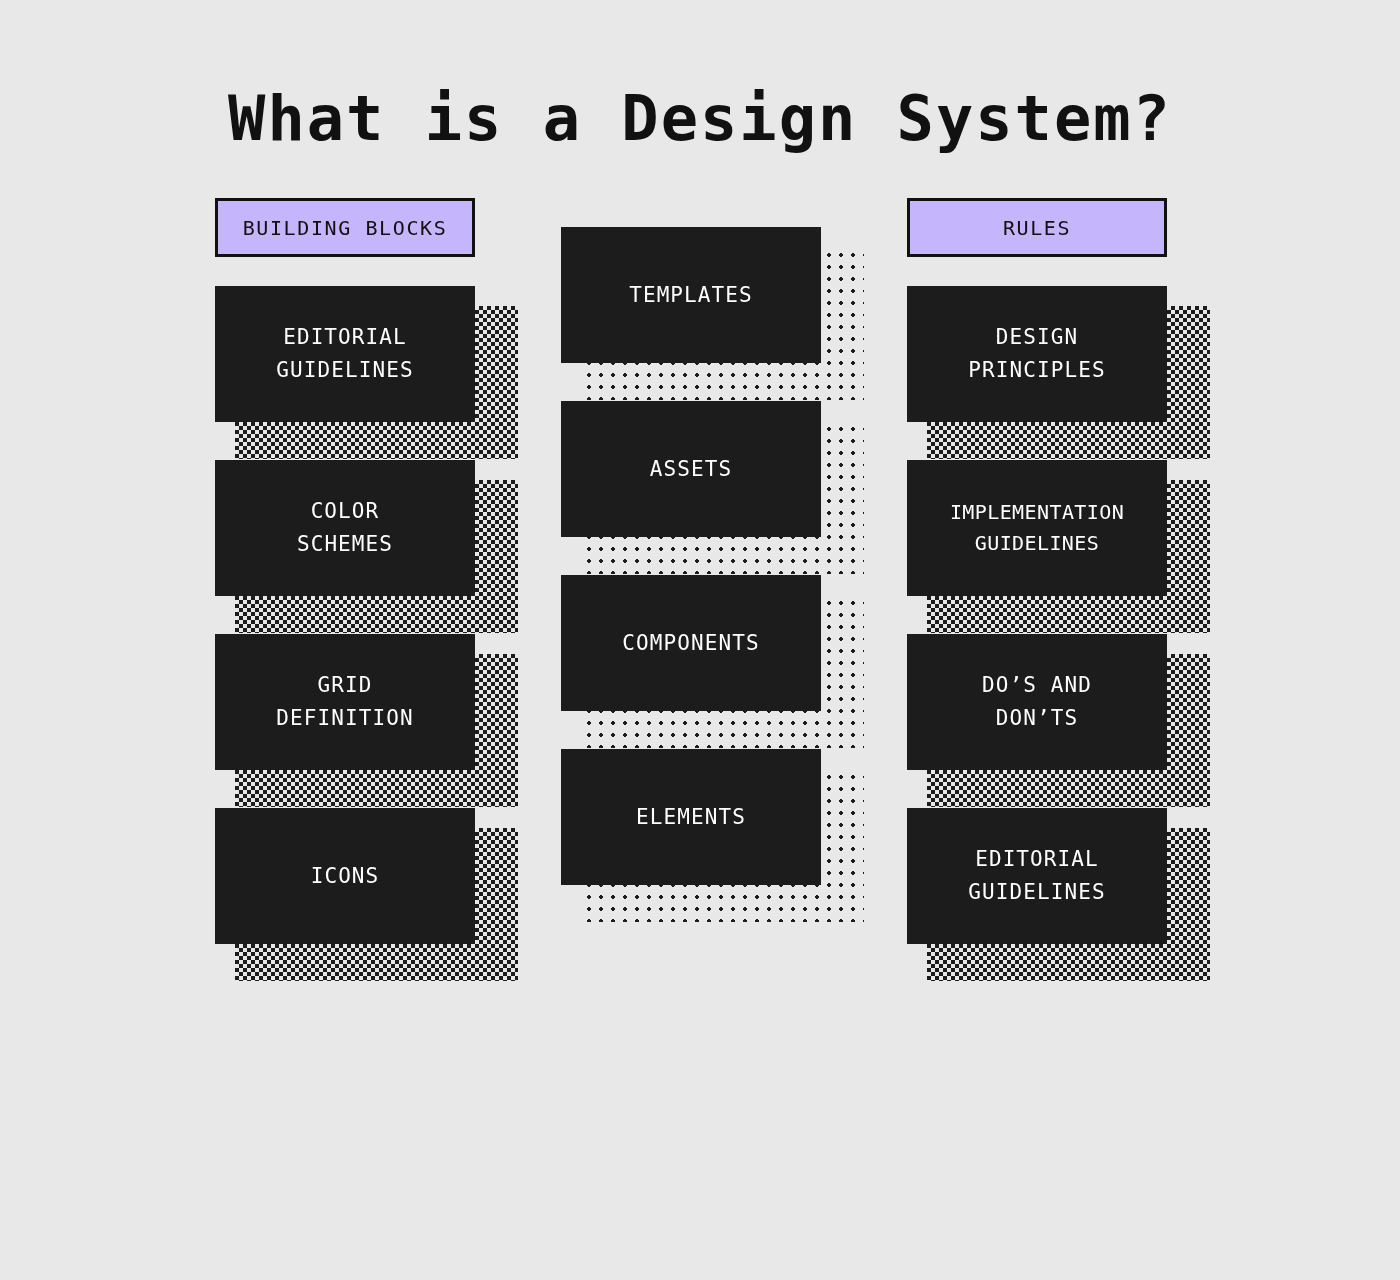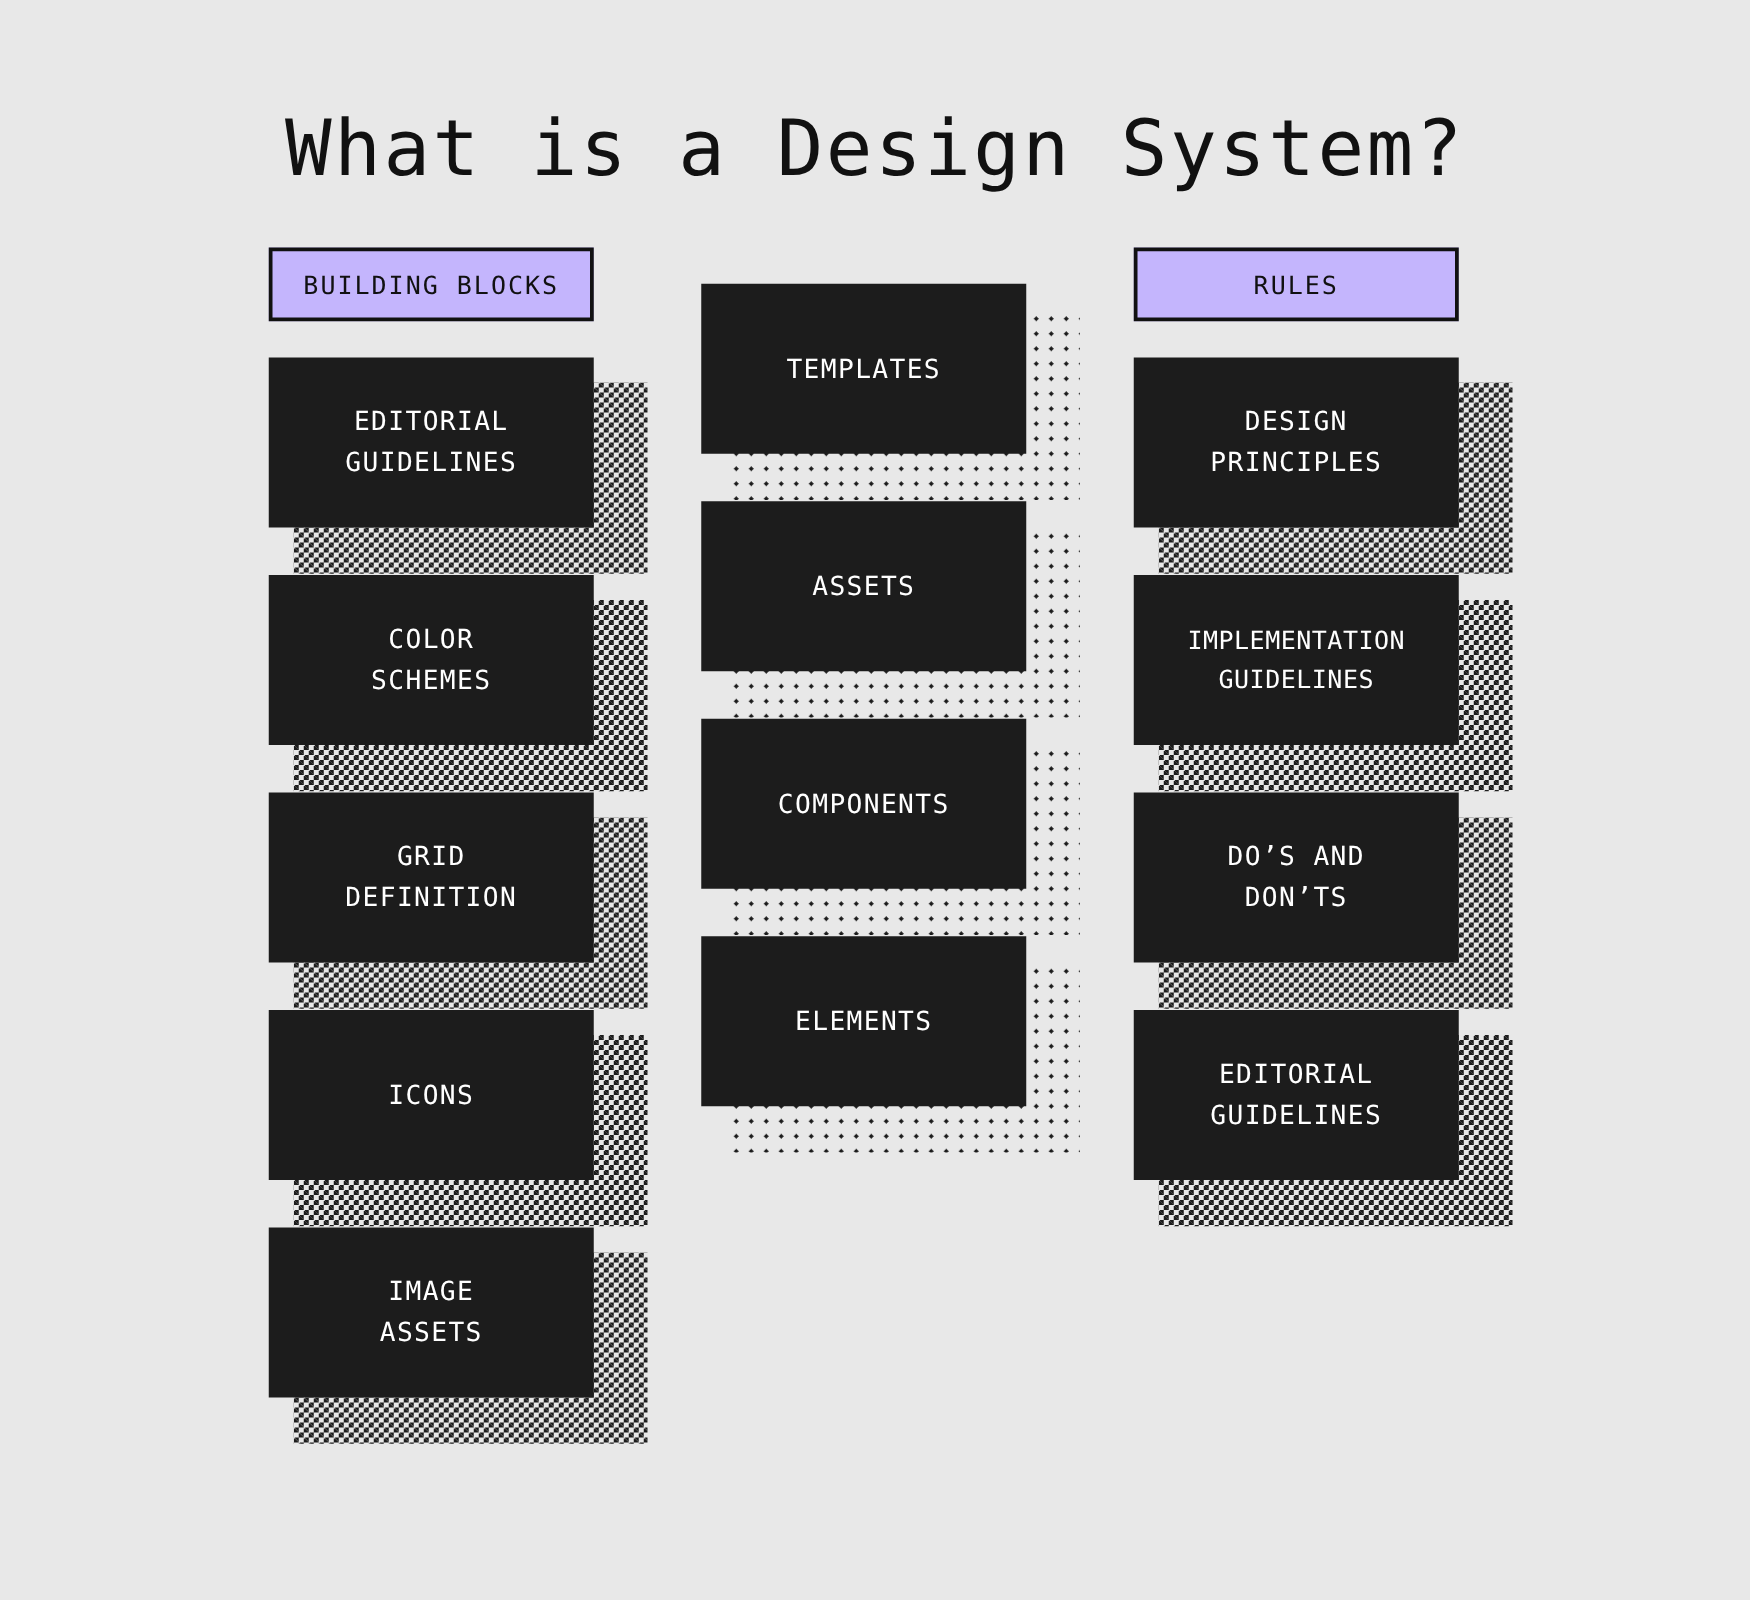--- a/index.html
+++ b/index.html
@@ -11,21 +11,21 @@
     height: 1280px;
     background: #e8e8e8;
     font-family: "DejaVu Sans Mono", "Liberation Mono", monospace;
     overflow: hidden;
     position: relative;
   }
 
   #page-title {
     text-align: center;
     font-size: 62px;
-    font-weight: 400;
+    font-weight: 700;
     color: #111111;
     letter-spacing: 2px;
     margin: 0;
     padding-top: 88px;
     line-height: 1;
     white-space: nowrap;
   }
 
   #columns {
     display: flex;
@@ -155,27 +155,20 @@
             <span class="card-label">GRID
 DEFINITION</span>
           </div>
         </div>
         <div class="card">
           <div class="card-shadow shadow-checker"></div>
           <div class="card-tile">
             <span class="card-label">ICONS</span>
           </div>
         </div>
-        <div class="card">
-          <div class="card-shadow shadow-checker"></div>
-          <div class="card-tile">
-            <span class="card-label">IMAGE
-ASSETS</span>
-          </div>
-        </div>
       </div>
     </div>
     <div class="column">
       <div class="cards">
         <div class="card">
           <div class="card-shadow shadow-dots"></div>
           <div class="card-tile">
             <span class="card-label">TEMPLATES</span>
           </div>
         </div>

